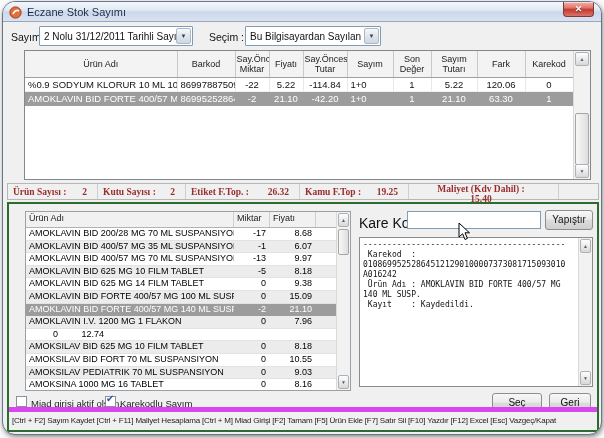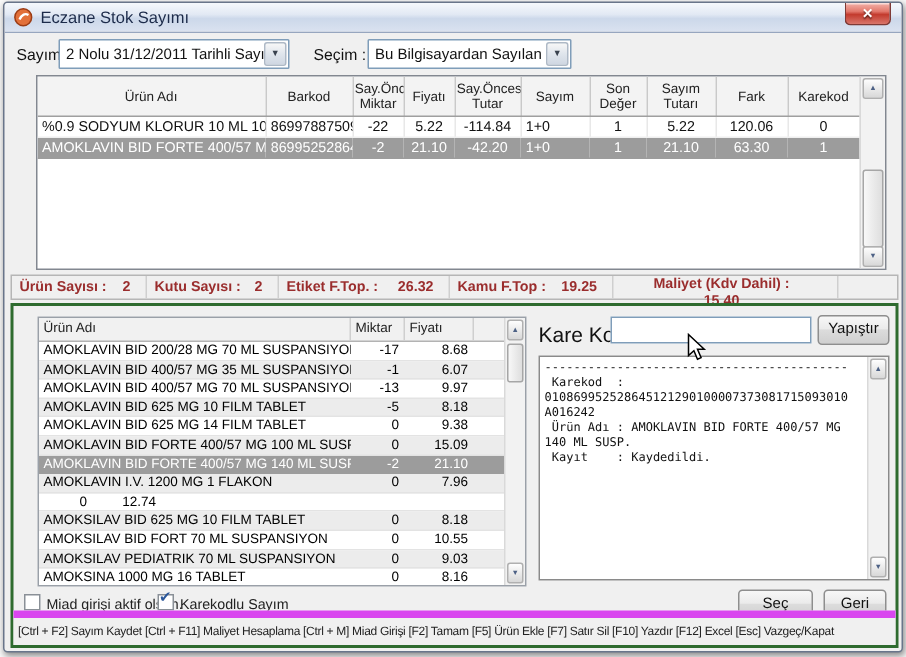--- a/index.html
+++ b/index.html
@@ -4,21 +4,21 @@
 <style>
   html,body{margin:0;padding:0;}
   body{
     width:604px;height:438px;position:relative;overflow:hidden;
     background:#fafafa;
     font-family:"Liberation Sans",sans-serif;
     -webkit-font-smoothing:antialiased;
   }
   .window{
     position:absolute;left:2px;top:1px;width:600px;height:434px;
-    background:#f0f0f0;border:1px solid #69758a;border-radius:3px;
+    background:#f0f0f0;border:1px solid #69758a;border-radius:13px;
     box-shadow:1px 2px 5px rgba(0,0,0,.45);
     overflow:hidden;box-sizing:border-box;
   }
   
   .titlebar{
     position:absolute;left:0;top:0;right:0;height:20px;
     background:linear-gradient(#f5f8fc,#e2e9f4 40%,#ccd8ea 55%,#dae2f0);
     border-bottom:1px solid #97a6bf;
     display:flex;align-items:center;gap:5px;padding-left:6px;
     border-radius:2px 2px 0 0;box-sizing:border-box;
@@ -78,21 +78,21 @@
   }
   .sbtn.up{top:1px}.sbtn.down{bottom:1px}
   .sthumb{
     position:absolute;left:1px;right:1px;
     background:linear-gradient(90deg,#f8f8f8,#dedede);border:1px solid #a6a6a6;border-radius:2px;box-sizing:border-box;
   }
   
   .summary{
     position:absolute;left:4px;top:181px;width:592px;height:17px;
     background:#f0f0f0;border:1px solid #b6b6b6;box-sizing:border-box;
-    display:flex;align-items:center;font-size:9.5px;font-weight:bold;color:var(--sum-color);
+    display:flex;align-items:center;font-size:9.5px;font-weight:bold;color:var(--sum-color);font-family:Liberation Serif, serif;
   }
   .sum-item{display:flex;justify-content:space-between;align-items:center;height:100%;
     padding:0 10px 0 5px;border-right:1px solid #cfcfcf;box-sizing:border-box;flex:none;}
   .sum-fill{flex:1;}
   
   .green-panel{
     position:absolute;left:4px;top:200px;width:592px;height:230px;
     border:2px solid var(--panel-border);background:#f0f0f0;box-sizing:border-box;
   }
   

